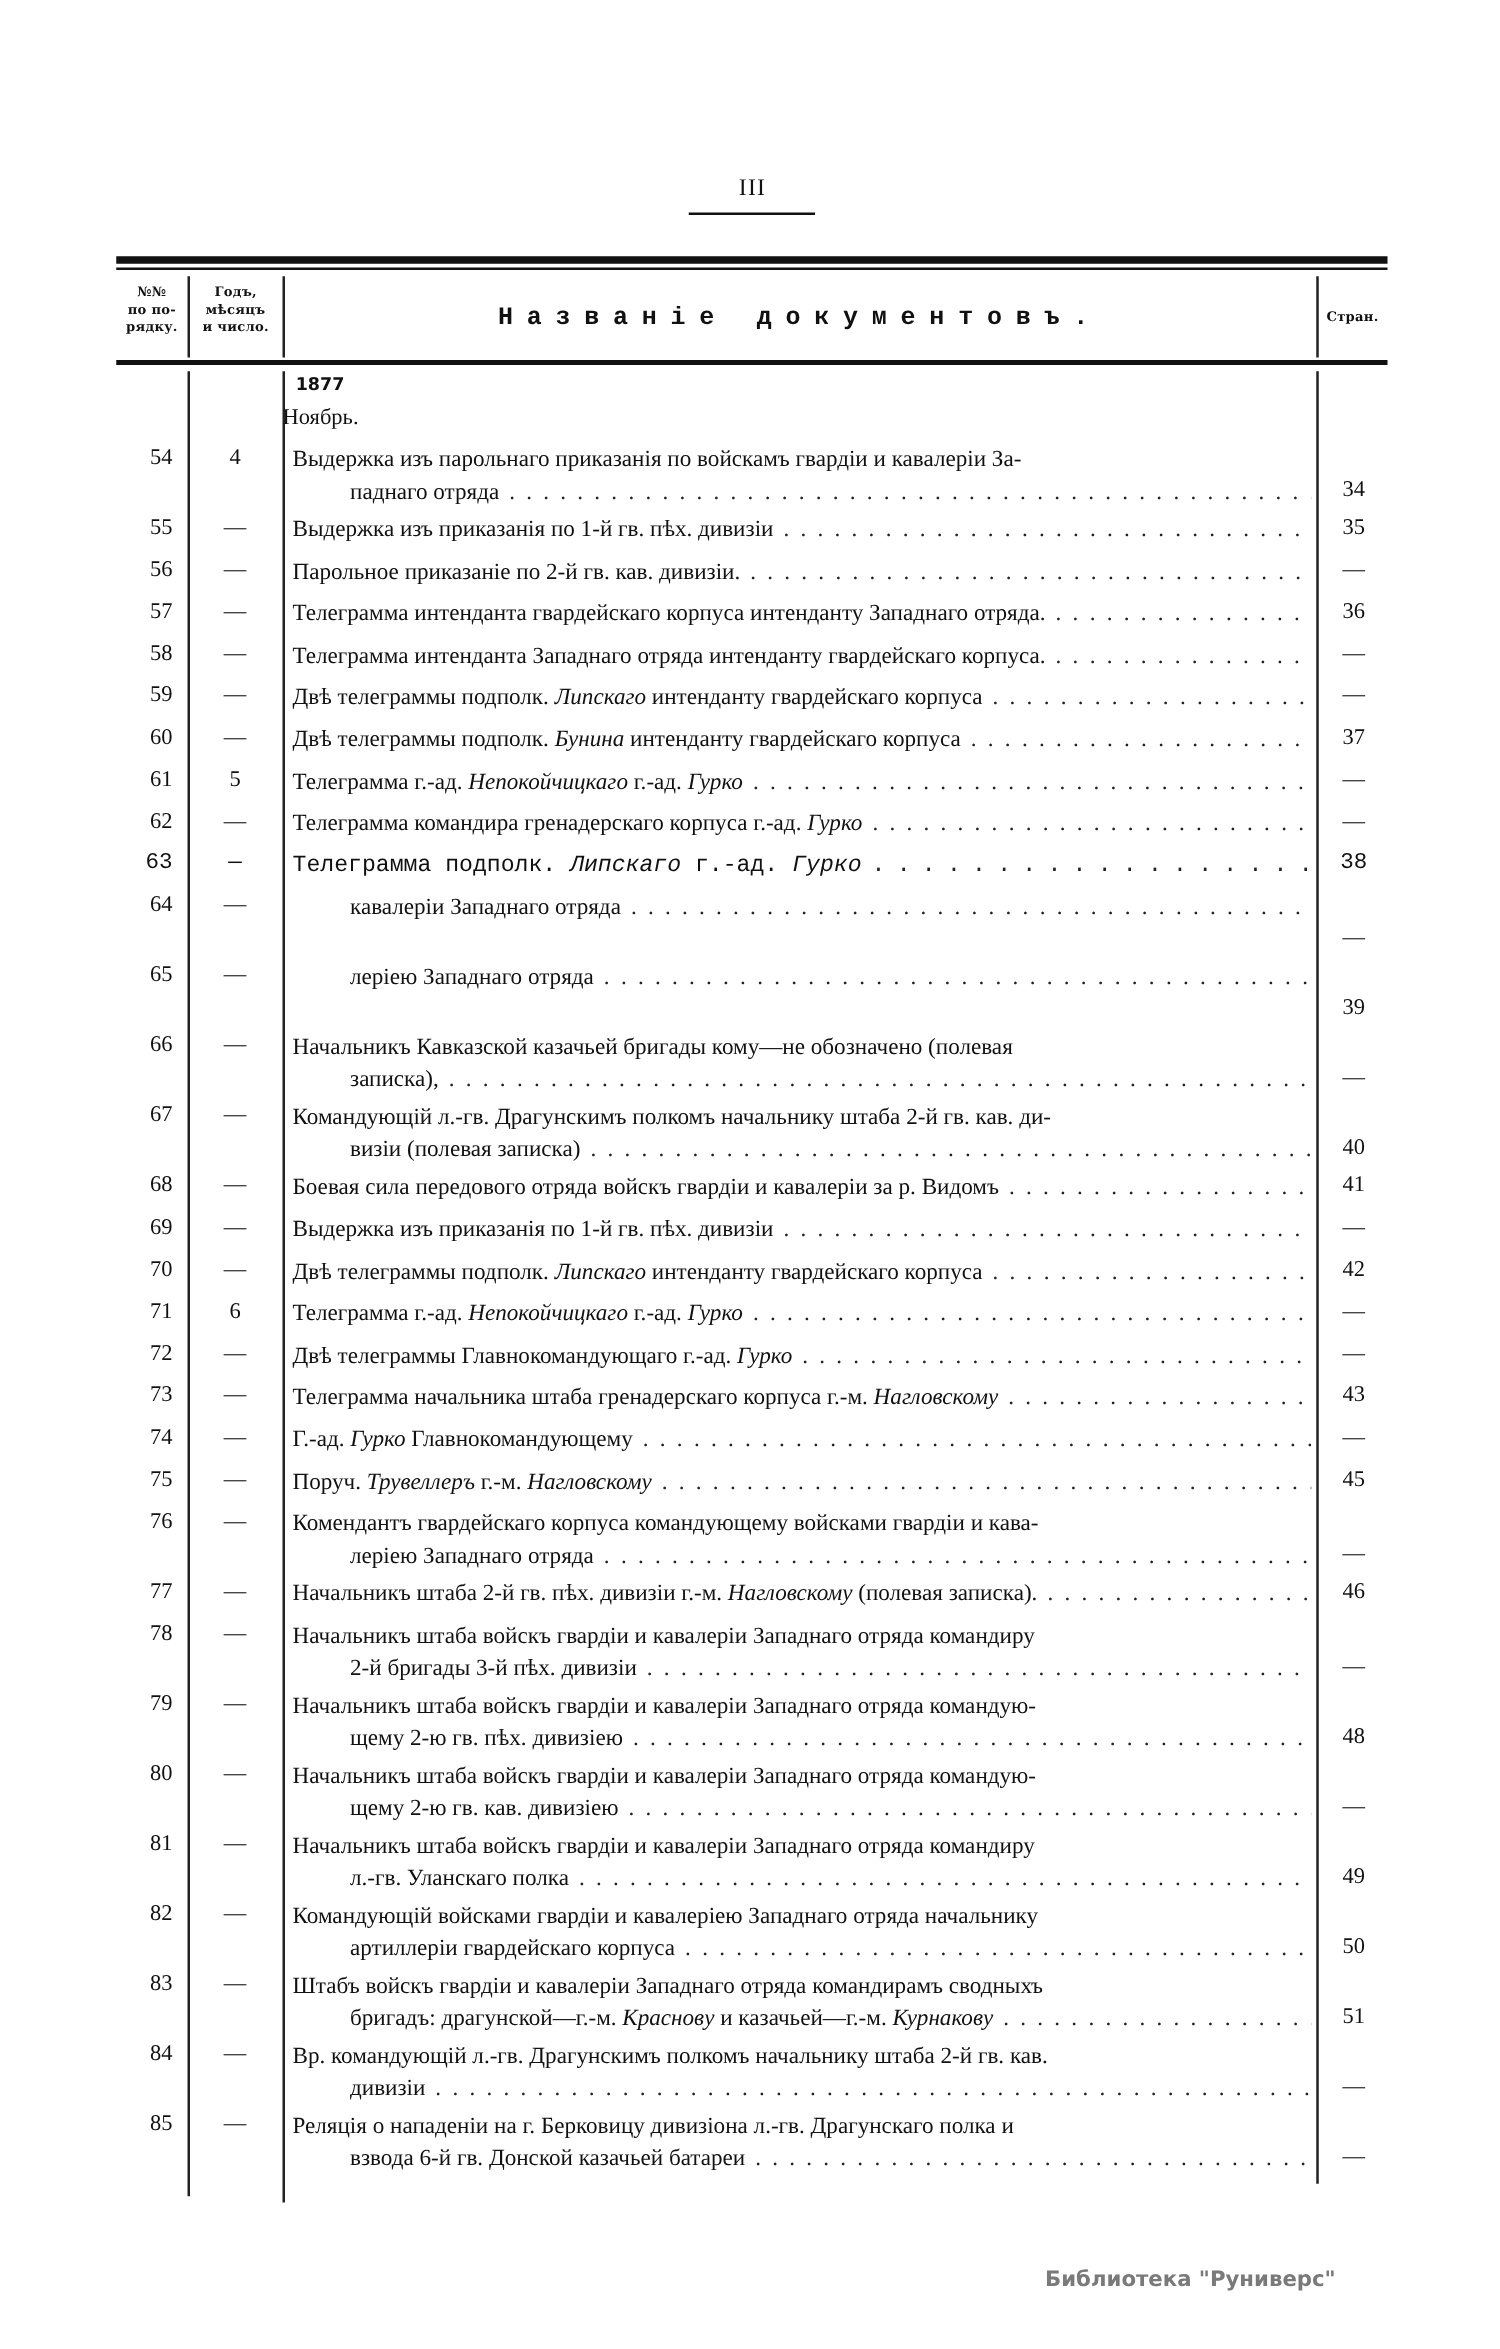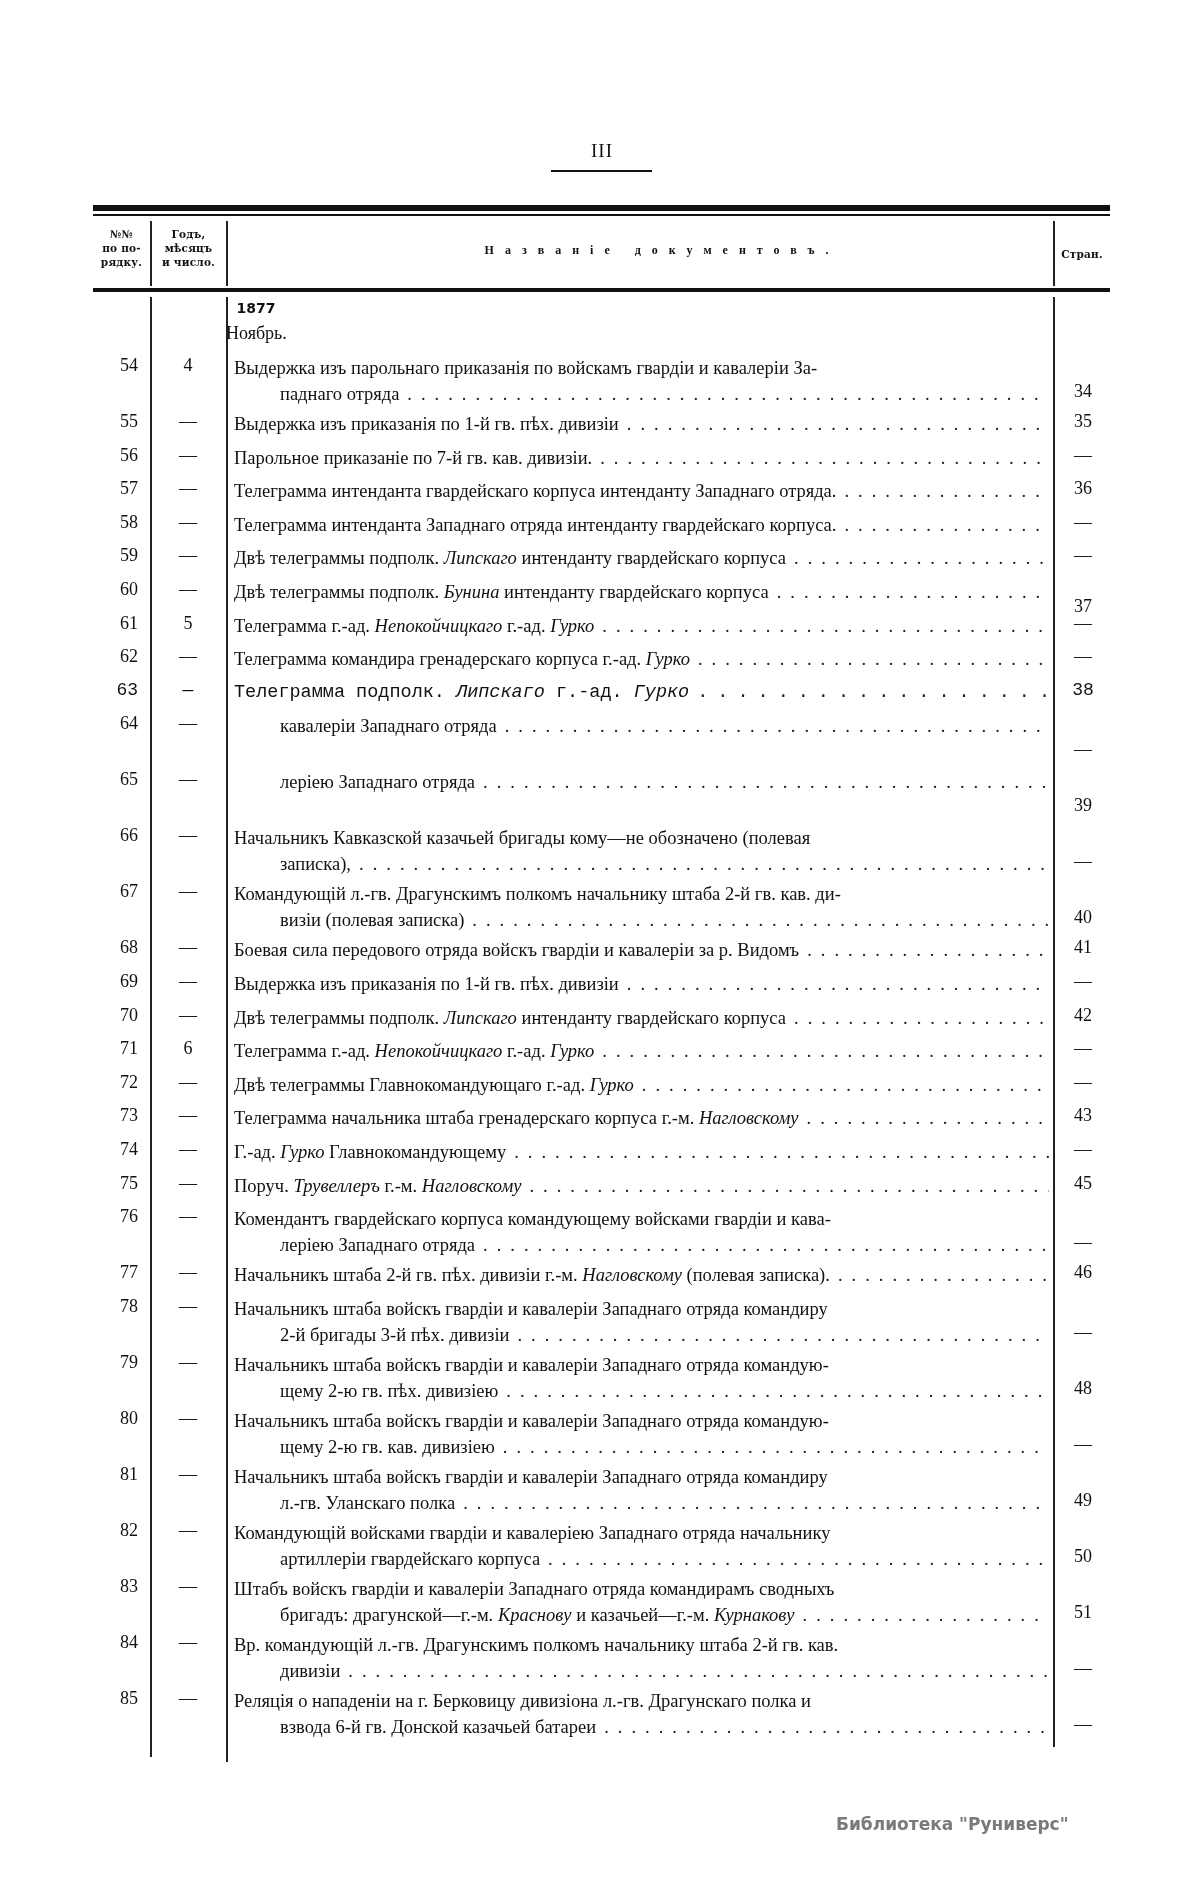--- a/index.html
+++ b/index.html
@@ -12,21 +12,21 @@
     font-size: 19px; letter-spacing: 1px; font-family: "Liberation Serif", serif;
   }
   .page-number-rule { position: absolute; left: 551px; top: 170px; width: 101px; height: 2px; background: #111; }
 
   .table { position: absolute; left: 93px; top: 205px; width: 1017px; height: 1560px; }
   .rule-thick { position: absolute; left: 0; width: 1017px; background: #111; }
   .vline { position: absolute; width: 1.5px; background: #222; }
 
   .hdr-cell { position: absolute; text-align: center; font-weight: bold; font-family: "DejaVu Serif", serif; }
   .hdr-small { font-size: 10.5px; line-height: 14px; letter-spacing: 0.2px; }
-  .hdr-title { font-size: 12px; letter-spacing: 11px; font-weight: bold; font-family: Liberation Serif, serif; margin-left: 22px; }
+  .hdr-title { font-size: 20px; letter-spacing: 11px; font-weight: bold; font-family: Liberation Mono, monospace; }
 
   .year-block { position: absolute; left: 133px; width: 60px; text-align: center; font-family: "Liberation Serif", serif; }
   .year { font-weight: bold; font-size: 14px; font-family: "DejaVu Sans", sans-serif; }
   .month { font-size: 18px; font-weight: normal; }
 
   .row { position: absolute; left: 0; width: 1017px; font-family: "Liberation Serif", serif; font-size: 18.5px; }
   .num { position: absolute; left: 0; width: 45px; text-align: right; font-size: 18px; }
   .day { position: absolute; left: 57px; width: 76px; text-align: center; font-size: 18px; }
   .desc { position: absolute; left: 141px; width: 815px; line-height: 26px; text-align: justify; }
   .desc .l2 { display: block; padding-left: 46px; }
@@ -102,21 +102,21 @@
             <span class="dots">........................................................................</span>
           </div>
         </div>
         <div class="page" style="top:0px;">35</div>
       </div>
       <div class="row" style="top: 239.6px; height: 30px;">
         <div class="num">56</div>
         <div class="day">—</div>
         <div class="desc">
           <div class="line">
-            <span class="txt">Парольное приказаніе по 7-й гв. кав. дивизіи.</span>
+            <span class="txt">Парольное приказаніе по 2-й гв. кав. дивизіи.</span>
             <span class="dots">........................................................................</span>
           </div>
         </div>
         <div class="page" style="top:0px;">—</div>
       </div>
       <div class="row" style="top: 273.2px; height: 30px;">
         <div class="num">57</div>
         <div class="day">—</div>
         <div class="desc">
           <div class="line">
@@ -150,21 +150,21 @@
       </div>
       <div class="row" style="top: 374px; height: 30px;">
         <div class="num">60</div>
         <div class="day">—</div>
         <div class="desc">
           <div class="line">
             <span class="txt">Двѣ телеграммы подполк. <i>Бунина</i> интенданту гвардейскаго корпуса</span>
             <span class="dots">........................................................................</span>
           </div>
         </div>
-        <div class="page" style="top:17px;">37</div>
+        <div class="page" style="top:0px;">37</div>
       </div>
       <div class="row" style="top: 407.6px; height: 30px;">
         <div class="num">61</div>
         <div class="day">5</div>
         <div class="desc">
           <div class="line">
             <span class="txt">Телеграмма г.-ад. <i>Непокойчицкаго</i> г.-ад. <i>Гурко</i></span>
             <span class="dots">........................................................................</span>
           </div>
         </div>

